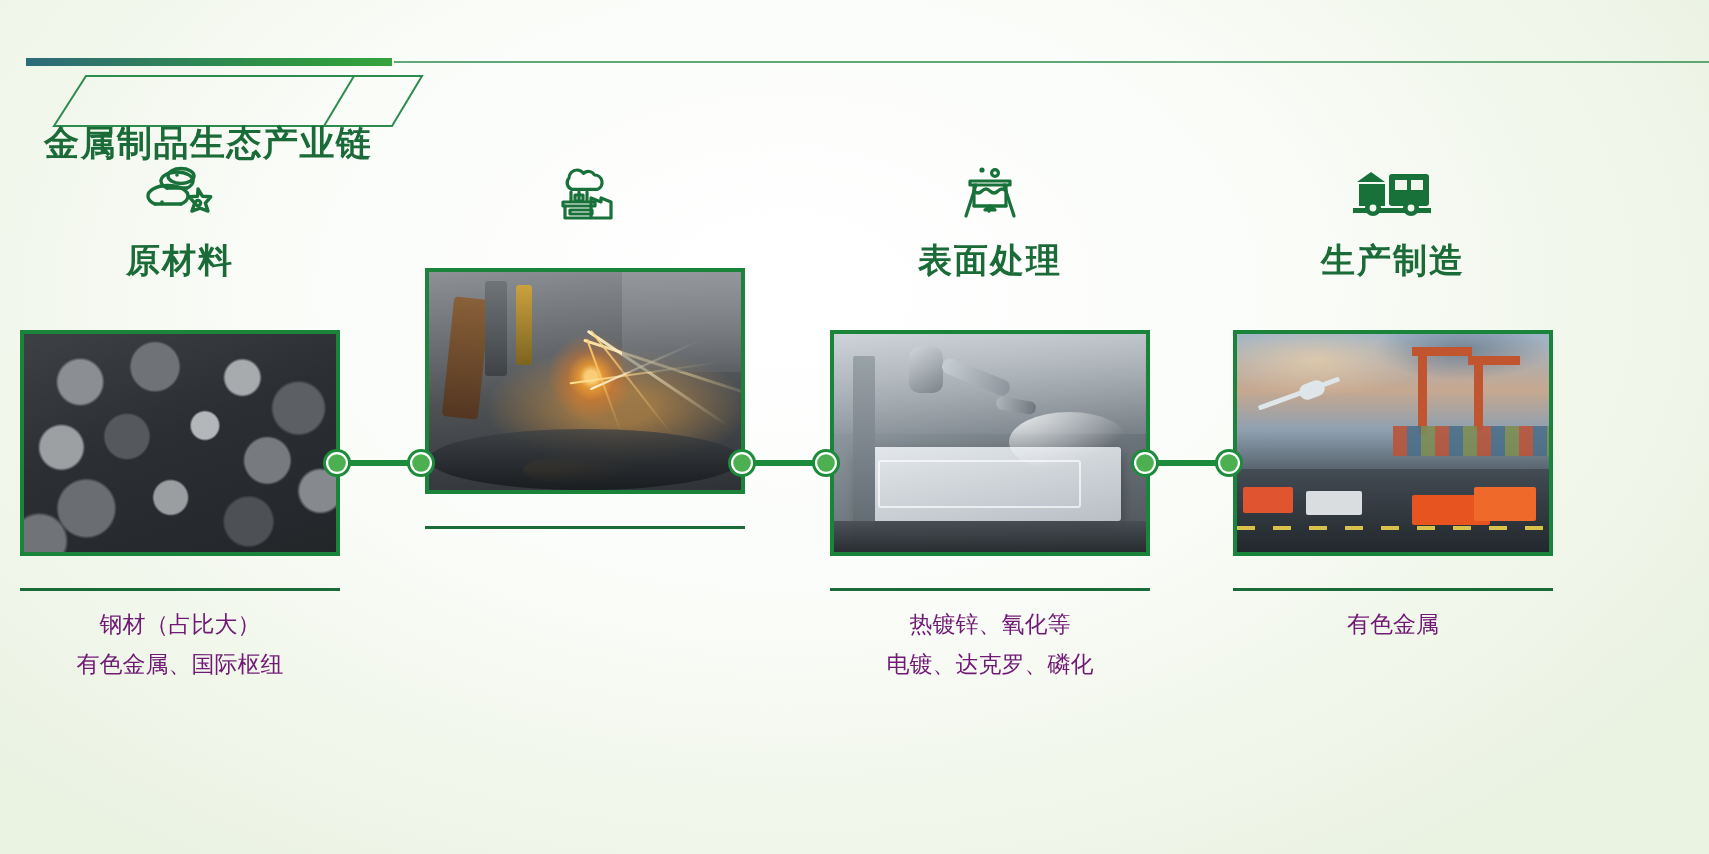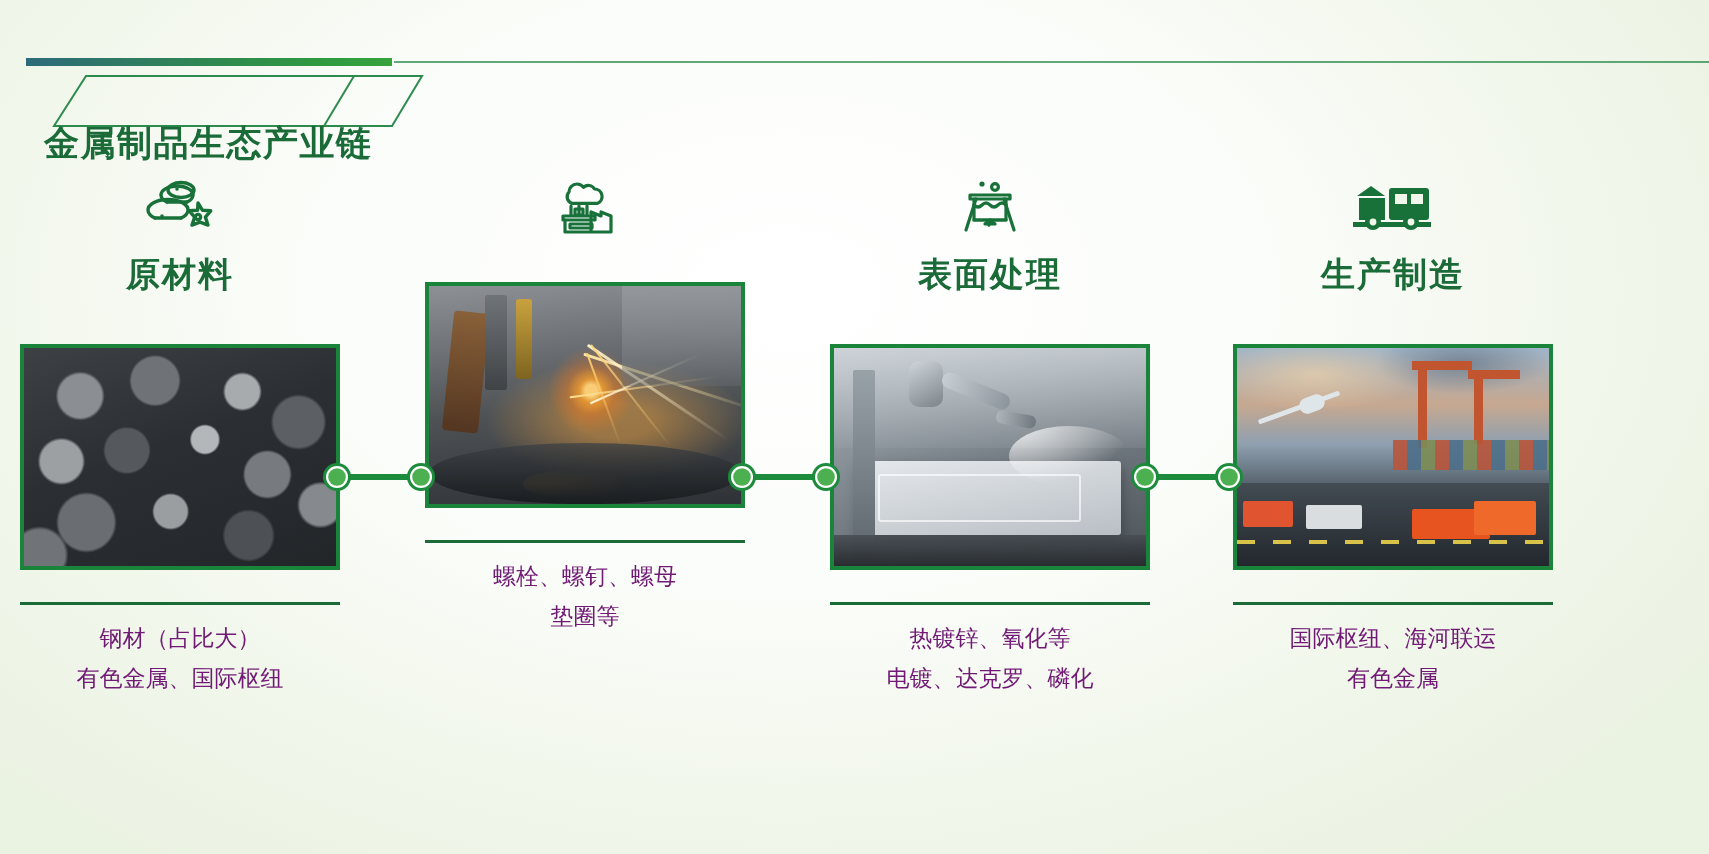--- a/index.html
+++ b/index.html
@@ -24,21 +24,21 @@
     font-size:35px;font-weight:bold;color:#1a6b37;letter-spacing:1.5px;
     font-family:"Liberation Sans","DejaVu Sans",sans-serif;
     white-space:nowrap;
     margin-top:44px;
   }
   .title-frame{
     position:absolute;left:0px;top:16px;width:400px;height:54px;
     pointer-events:none;
   }
   
-  .cols{position:absolute;left:0;top:14px;width:1709px;height:737px;}
+  .cols{position:absolute;left:0;top:0;width:1709px;height:737px;}
   .col{position:absolute;top:160px;width:360px;}
   .col-0{left:0px;}
   .col-1{left:405px;}
   .col-2{left:810px;}
   .col-3{left:1213px;}
 
   .icon-box{height:62px;display:flex;align-items:flex-end;justify-content:center;}
   .icon-box svg{display:block;}
 
   .step-title{
@@ -166,24 +166,20 @@
         <div class="spark" style="left:30%;top:84%;width:110px;height:30px;background:radial-gradient(ellipse at 20% 50%, rgba(255,170,50,.55), transparent 70%);"></div>
         <div class="spark" style="left:6%;top:12%;width:36px;height:120px;background:linear-gradient(180deg,#8a5a2b,#553219);border-radius:4px;transform:rotate(6deg);opacity:.85;"></div>
         <div class="spark" style="left:18%;top:4%;width:22px;height:95px;background:linear-gradient(180deg,#6f7478,#3f4346);border-radius:3px;"></div>
         <div class="spark" style="left:28%;top:6%;width:16px;height:80px;background:linear-gradient(180deg,#c9a23e,#7d6420);border-radius:3px;"></div>
         <div class="spark" style="left:0;top:72%;width:100%;height:28%;background:linear-gradient(180deg,rgba(60,64,68,.75),rgba(25,28,31,.95));"></div>
         <div class="spark" style="left:62%;top:0;width:38%;height:46%;background:linear-gradient(180deg,rgba(150,154,158,.85),rgba(105,109,113,.4));border-radius:0;"></div>
       </div>
     </div>
 
     <div class="cap-rule"></div>
-    <div class="cap">
-      <div>螺栓、螺钉、螺母</div>
-      <div>垫圈等</div>
-    </div>
   </div>
 
   <div class="col col-2">
     <div class="icon-box">
       <svg width="70" height="60" viewBox="0 0 70 60">
         <g fill="none" stroke="#19713a" stroke-width="3.2" stroke-linecap="round" stroke-linejoin="round">
           <circle cx="27" cy="8" r="2.6" fill="#19713a" stroke="none"></circle>
           <circle cx="40" cy="11" r="3.4"></circle>
           <path d="M15 19 h40 v4 H15 Z"></path>
           <path d="M19 23 v21 h32 V23"></path>
@@ -258,21 +254,20 @@
         <div class="spark" style="left:2%;top:70%;width:50px;height:26px;background:#e0552f;border-radius:2px;"></div>
         <div class="spark" style="left:22%;top:72%;width:56px;height:24px;background:#d9dde0;border-radius:2px;"></div>
         <div class="spark" style="left:56%;top:74%;width:78px;height:30px;background:#e8541f;border-radius:2px;"></div>
         <div class="spark" style="left:76%;top:70%;width:62px;height:34px;background:#ef6a2a;border-radius:2px;"></div>
         <div class="spark" style="left:0;top:88%;width:100%;height:4px;background:repeating-linear-gradient(90deg,#d8c24a 0 18px,transparent 18px 36px);border-radius:0;"></div>
       </div>
     </div>
 
     <div class="cap-rule"></div>
     <div class="cap">
-      <div>国际枢纽、海河联运</div>
       <div>有色金属</div>
     </div>
   </div>
 
   <div class="conn conn-0">
     <div class="line"></div>
     <div class="node l">
         <i>
           <b></b>
         </i>

